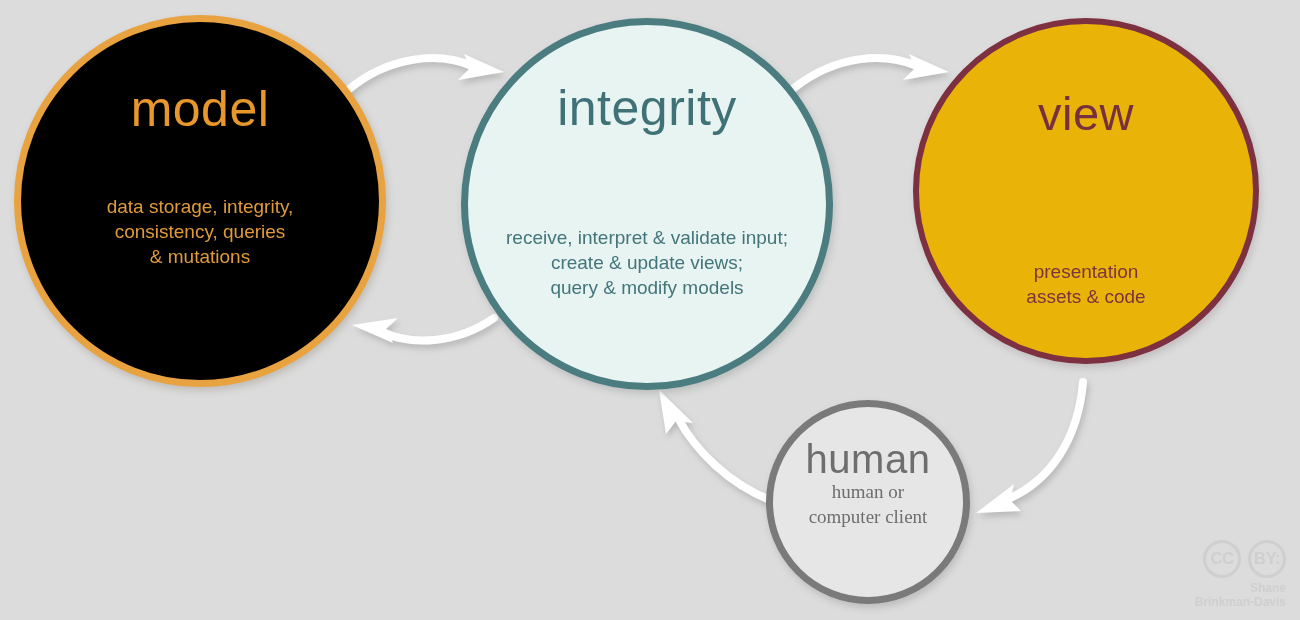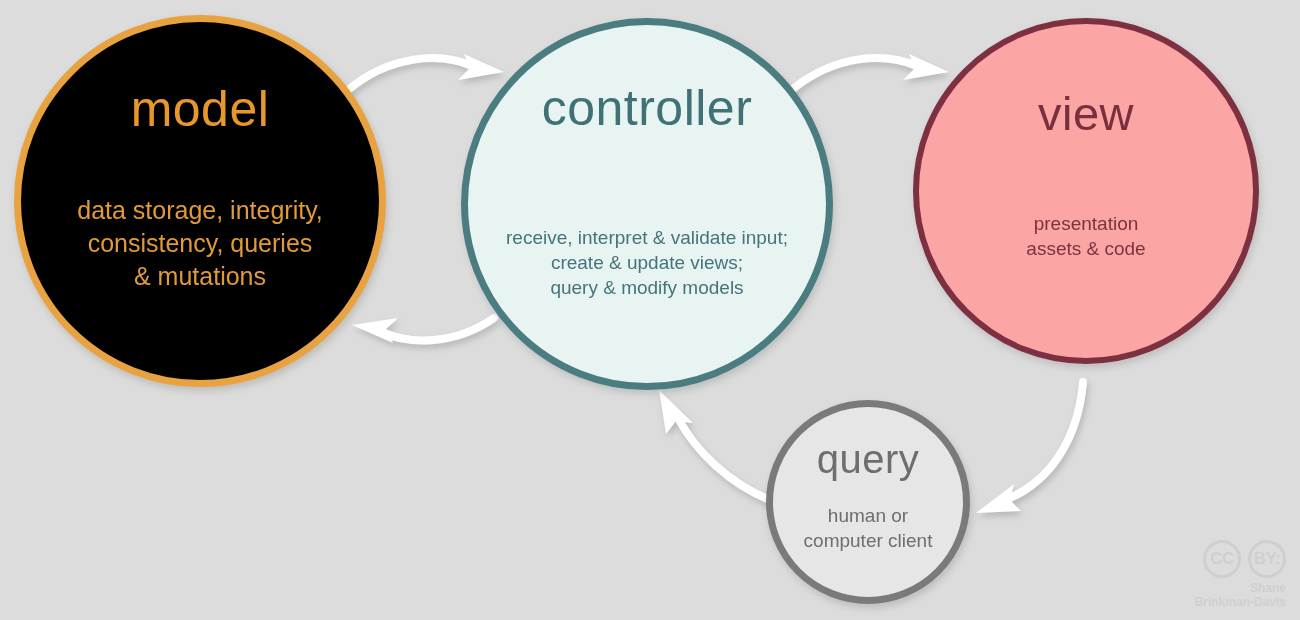--- a/index.html
+++ b/index.html
@@ -50,21 +50,21 @@
     border: 7px solid #e8a340;
     box-shadow: 2px 4px 7px rgba(120,110,95,0.28);
   }
   #node-model .title {
     color: #e8982a;
     font-size: 50px;
     margin-top: 62px;
   }
   #node-model .desc {
     color: #e09a3a;
-    font-size: 25px;
+    font-size: 19px;
     margin-top: 60px;
   }
 
   
   #node-controller {
     left: 461px; top: 18px;
     width: 372px; height: 372px;
     background: #e7f4f2;
     border: 7px solid #4a7c80;
     box-shadow: 2px 4px 7px rgba(110,120,120,0.28);
@@ -77,23 +77,24 @@
   #node-controller .desc {
     color: #44757a;
     font-size: 19px;
     margin-top: 92px;
   }
 
   
   #node-view {
     left: 913px; top: 18px;
     width: 346px; height: 346px;
-    background: #fca5a5;
+    background: #eab308;
     border: 6px solid #7d3040;
     box-shadow: 2px 4px 7px rgba(120,105,110,0.26);
+    gap: 48px;
   }
   #node-view .title {
     color: #78303f;
     font-size: 47px;
     margin-top: 66px;
   }
   #node-view .desc {
     color: #7a3341;
     font-size: 19px;
     margin-top: 74px;
@@ -108,21 +109,22 @@
     box-shadow: 2px 4px 7px rgba(110,110,110,0.28);
   }
   #node-user .title {
     color: #6e6e6e;
     font-size: 40px;
     margin-top: 32px;
   }
   #node-user .desc {
     color: #6e6e6e;
     font-size: 19px;
-    margin-top: 24px;
+    margin-top: 0;
+    font-family: Liberation Serif, serif;
   }
 
   
   #arrows {
     position: absolute;
     left: 0; top: 0;
     width: 1300px; height: 620px;
     z-index: 2;
     pointer-events: none;
   }
@@ -206,34 +208,34 @@
   </svg>
 
   <div class="node" id="node-model">
     <div class="title">model</div>
     <div class="desc">data storage, integrity,
 consistency, queries
 &amp; mutations</div>
   </div>
 
   <div class="node" id="node-controller">
-    <div class="title">controller</div>
+    <div class="title">integrity</div>
     <div class="desc">receive, interpret &amp; validate input;
 create &amp; update views;
 query &amp; modify models</div>
   </div>
 
   <div class="node" id="node-view">
     <div class="title">view</div>
     <div class="desc">presentation
 assets &amp; code</div>
   </div>
 
   <div class="node" id="node-user">
-    <div class="title">query</div>
+    <div class="title">human</div>
     <div class="desc">human or
 computer client</div>
   </div>
 
   <div id="license">
     <div class="cc-row">
       <div class="cc-badge">CC</div>
       <div class="cc-badge">BY:</div>
     </div>
     <div class="credit">Shane

